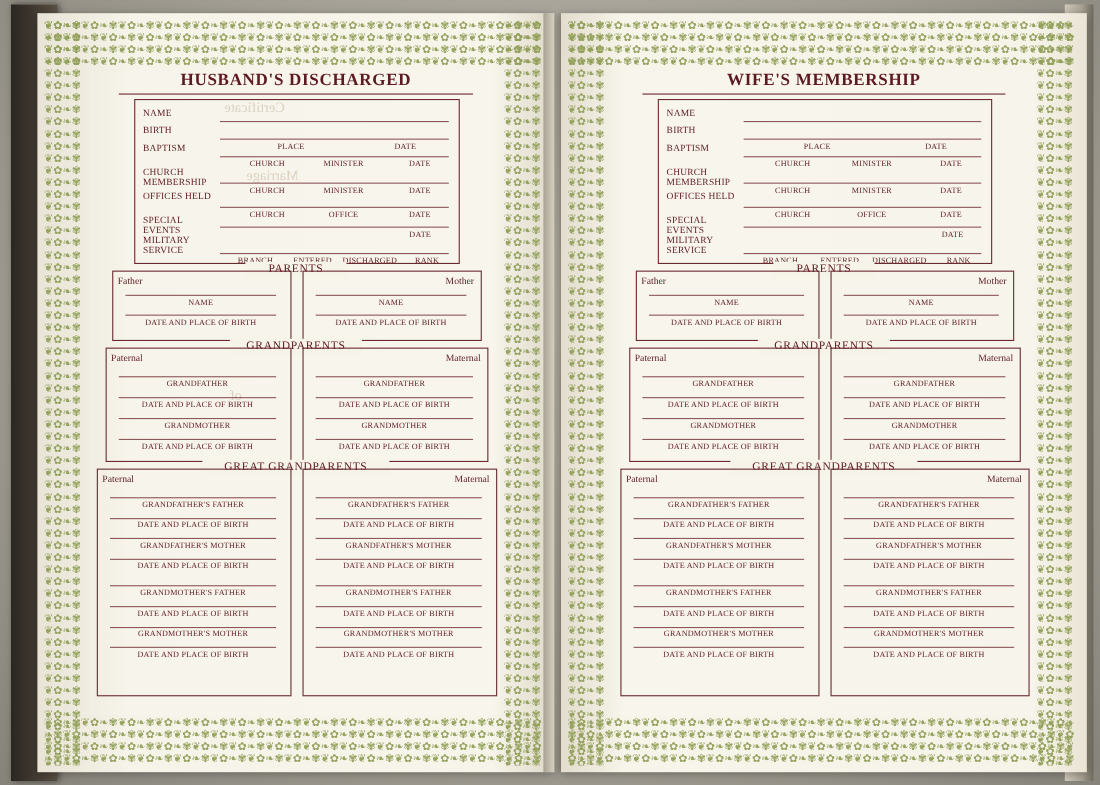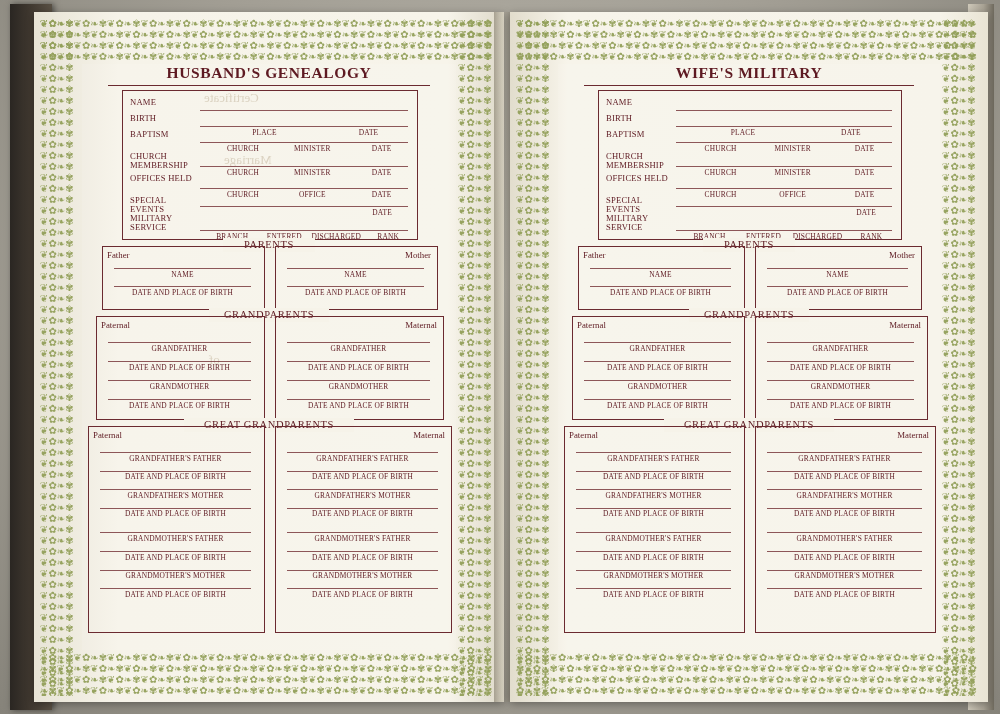--- a/index.html
+++ b/index.html
@@ -79,21 +79,21 @@
         <div class="orn-band orn-bottom">❦✿❧✾❦✿❧✾❦✿❧✾❦✿❧✾❦✿❧✾❦✿❧✾❦✿❧✾❦✿❧✾❦✿❧✾❦✿❧✾❦✿❧✾❦✿❧✾❦✿❧✾❦✿❧✾❦✿❧✾❦✿❧✾❦✿❧✾❦✿❧✾❦✿❧✾❦✿❧✾❦✿❧✾❦✿❧✾❦✿❧✾❦✿❧✾❦✿❧✾❦✿❧✾❦✿❧✾❦✿❧✾❦✿❧✾❦✿❧✾❦✿❧✾❦✿❧✾❦✿❧✾❦✿❧✾❦✿❧✾❦✿❧✾❦✿❧✾❦✿❧✾❦✿❧✾❦✿❧✾❦✿❧✾❦✿❧✾❦✿❧✾❦✿❧✾❦✿❧✾❦✿❧✾❦✿❧✾❦✿❧✾❦✿❧✾❦✿❧✾❦✿❧✾❦✿❧✾❦✿❧✾❦✿❧✾❦✿❧✾❦✿❧✾❦✿❧✾❦✿❧✾❦✿❧✾❦✿❧✾❦✿❧✾❦✿❧✾❦✿❧✾❦✿❧✾❦✿❧✾❦✿❧✾❦✿❧✾❦✿❧✾❦✿❧✾❦✿❧✾❦✿❧✾❦✿❧✾❦✿❧✾❦✿❧✾❦✿❧✾❦✿❧✾❦✿❧✾❦✿❧✾❦✿❧✾❦✿❧✾❦✿❧✾❦✿❧✾❦✿❧✾❦✿❧✾❦✿❧✾❦✿❧✾❦✿❧✾❦✿❧✾❦✿❧✾❦✿❧✾❦✿❧✾❦✿❧✾❦✿❧✾❦✿❧✾❦✿❧✾❦✿❧✾❦✿❧✾❦✿❧✾❦✿❧✾❦✿❧✾❦✿❧✾❦✿❧✾❦✿❧✾❦✿❧✾❦✿❧✾❦✿❧✾❦✿❧✾❦✿❧✾❦✿❧✾❦✿❧✾❦✿❧✾❦✿❧✾❦✿❧✾❦✿❧✾❦✿❧✾❦✿❧✾❦✿❧✾❦✿❧✾❦✿❧✾❦✿❧✾❦✿❧✾❦✿❧✾❦✿❧✾❦✿❧✾❦✿❧✾❦✿❧✾❦✿❧✾❦✿❧✾❦✿❧✾❦✿❧✾❦✿❧✾❦✿❧✾❦✿❧✾❦✿❧✾❦✿❧✾❦✿❧✾❦✿❧✾❦✿❧✾❦✿❧✾❦✿❧✾❦✿❧✾❦✿❧✾❦✿❧✾❦✿❧✾❦✿❧✾❦✿❧✾❦✿❧✾❦✿❧✾❦✿❧✾❦✿❧✾❦✿❧✾❦✿❧✾❦✿❧✾❦✿❧✾❦✿❧✾❦✿❧✾❦✿❧✾❦✿❧✾❦✿❧✾❦✿❧✾❦✿❧✾❦✿❧✾❦✿❧✾❦✿❧✾❦✿❧✾❦✿❧✾❦✿❧✾❦✿❧✾❦✿❧✾❦✿❧✾❦✿❧✾❦✿❧✾❦✿❧✾❦✿❧✾❦✿❧✾❦✿❧✾❦✿❧✾❦✿❧✾❦✿❧✾❦✿❧✾❦✿❧✾❦✿❧✾❦✿❧✾❦✿❧✾❦✿❧✾❦✿❧✾❦✿❧✾❦✿❧✾❦✿❧✾❦✿❧✾❦✿❧✾❦✿❧✾❦✿❧✾❦✿❧✾❦✿❧✾❦✿❧✾❦✿❧✾❦✿❧✾❦✿❧✾❦✿❧✾❦✿❧✾❦✿❧✾❦✿❧✾❦✿❧✾❦✿❧✾❦✿❧✾❦✿❧✾❦✿❧✾❦✿❧✾❦✿❧✾❦✿❧✾❦✿❧✾❦✿❧✾❦✿❧✾❦✿❧✾❦✿❧✾❦✿❧✾❦✿❧✾❦✿❧✾❦✿❧✾❦✿❧✾❦✿❧✾❦✿❧✾❦✿❧✾❦✿❧✾❦✿❧✾❦✿❧✾❦✿❧✾❦✿❧✾❦✿❧✾❦✿❧✾❦✿❧✾❦✿❧✾❦✿❧✾❦✿❧✾❦✿❧✾❦✿❧✾❦✿❧✾❦✿❧✾❦✿❧✾❦✿❧✾❦✿❧✾❦✿❧✾❦✿❧✾❦✿❧✾❦✿❧✾❦✿❧✾❦✿❧✾❦✿❧✾❦✿❧✾❦✿❧✾❦✿❧✾❦✿❧✾❦✿❧✾❦✿❧✾❦✿❧✾❦✿❧✾❦✿❧✾❦✿❧✾❦✿❧✾</div>
         <div class="orn-band orn-left">❦✿❧✾❦✿❧✾❦✿❧✾❦✿❧✾❦✿❧✾❦✿❧✾❦✿❧✾❦✿❧✾❦✿❧✾❦✿❧✾❦✿❧✾❦✿❧✾❦✿❧✾❦✿❧✾❦✿❧✾❦✿❧✾❦✿❧✾❦✿❧✾❦✿❧✾❦✿❧✾❦✿❧✾❦✿❧✾❦✿❧✾❦✿❧✾❦✿❧✾❦✿❧✾❦✿❧✾❦✿❧✾❦✿❧✾❦✿❧✾❦✿❧✾❦✿❧✾❦✿❧✾❦✿❧✾❦✿❧✾❦✿❧✾❦✿❧✾❦✿❧✾❦✿❧✾❦✿❧✾❦✿❧✾❦✿❧✾❦✿❧✾❦✿❧✾❦✿❧✾❦✿❧✾❦✿❧✾❦✿❧✾❦✿❧✾❦✿❧✾❦✿❧✾❦✿❧✾❦✿❧✾❦✿❧✾❦✿❧✾❦✿❧✾❦✿❧✾❦✿❧✾❦✿❧✾❦✿❧✾❦✿❧✾❦✿❧✾❦✿❧✾❦✿❧✾❦✿❧✾❦✿❧✾❦✿❧✾❦✿❧✾❦✿❧✾❦✿❧✾❦✿❧✾❦✿❧✾❦✿❧✾❦✿❧✾❦✿❧✾❦✿❧✾❦✿❧✾❦✿❧✾❦✿❧✾❦✿❧✾❦✿❧✾❦✿❧✾❦✿❧✾❦✿❧✾❦✿❧✾❦✿❧✾❦✿❧✾❦✿❧✾❦✿❧✾❦✿❧✾❦✿❧✾❦✿❧✾❦✿❧✾❦✿❧✾❦✿❧✾❦✿❧✾❦✿❧✾❦✿❧✾❦✿❧✾❦✿❧✾❦✿❧✾❦✿❧✾❦✿❧✾❦✿❧✾❦✿❧✾❦✿❧✾❦✿❧✾❦✿❧✾❦✿❧✾❦✿❧✾❦✿❧✾❦✿❧✾❦✿❧✾❦✿❧✾❦✿❧✾❦✿❧✾❦✿❧✾❦✿❧✾❦✿❧✾❦✿❧✾❦✿❧✾❦✿❧✾❦✿❧✾❦✿❧✾❦✿❧✾❦✿❧✾❦✿❧✾❦✿❧✾❦✿❧✾❦✿❧✾❦✿❧✾❦✿❧✾❦✿❧✾❦✿❧✾❦✿❧✾❦✿❧✾❦✿❧✾❦✿❧✾❦✿❧✾❦✿❧✾❦✿❧✾❦✿❧✾❦✿❧✾❦✿❧✾❦✿❧✾❦✿❧✾❦✿❧✾❦✿❧✾❦✿❧✾❦✿❧✾❦✿❧✾❦✿❧✾❦✿❧✾❦✿❧✾❦✿❧✾❦✿❧✾❦✿❧✾❦✿❧✾❦✿❧✾❦✿❧✾❦✿❧✾❦✿❧✾❦✿❧✾❦✿❧✾❦✿❧✾❦✿❧✾❦✿❧✾❦✿❧✾❦✿❧✾❦✿❧✾❦✿❧✾❦✿❧✾❦✿❧✾❦✿❧✾❦✿❧✾❦✿❧✾❦✿❧✾❦✿❧✾❦✿❧✾❦✿❧✾❦✿❧✾❦✿❧✾❦✿❧✾❦✿❧✾❦✿❧✾❦✿❧✾❦✿❧✾❦✿❧✾❦✿❧✾❦✿❧✾❦✿❧✾❦✿❧✾❦✿❧✾❦✿❧✾❦✿❧✾❦✿❧✾❦✿❧✾❦✿❧✾❦✿❧✾❦✿❧✾❦✿❧✾❦✿❧✾❦✿❧✾❦✿❧✾❦✿❧✾❦✿❧✾❦✿❧✾❦✿❧✾❦✿❧✾❦✿❧✾❦✿❧✾❦✿❧✾❦✿❧✾❦✿❧✾❦✿❧✾❦✿❧✾❦✿❧✾❦✿❧✾❦✿❧✾❦✿❧✾❦✿❧✾❦✿❧✾❦✿❧✾❦✿❧✾❦✿❧✾❦✿❧✾❦✿❧✾❦✿❧✾❦✿❧✾❦✿❧✾❦✿❧✾❦✿❧✾❦✿❧✾❦✿❧✾❦✿❧✾❦✿❧✾❦✿❧✾❦✿❧✾❦✿❧✾❦✿❧✾❦✿❧✾❦✿❧✾❦✿❧✾❦✿❧✾❦✿❧✾❦✿❧✾❦✿❧✾❦✿❧✾❦✿❧✾❦✿❧✾❦✿❧✾❦✿❧✾❦✿❧✾❦✿❧✾❦✿❧✾❦✿❧✾❦✿❧✾❦✿❧✾❦✿❧✾❦✿❧✾</div>
         <div class="orn-band orn-right">❦✿❧✾❦✿❧✾❦✿❧✾❦✿❧✾❦✿❧✾❦✿❧✾❦✿❧✾❦✿❧✾❦✿❧✾❦✿❧✾❦✿❧✾❦✿❧✾❦✿❧✾❦✿❧✾❦✿❧✾❦✿❧✾❦✿❧✾❦✿❧✾❦✿❧✾❦✿❧✾❦✿❧✾❦✿❧✾❦✿❧✾❦✿❧✾❦✿❧✾❦✿❧✾❦✿❧✾❦✿❧✾❦✿❧✾❦✿❧✾❦✿❧✾❦✿❧✾❦✿❧✾❦✿❧✾❦✿❧✾❦✿❧✾❦✿❧✾❦✿❧✾❦✿❧✾❦✿❧✾❦✿❧✾❦✿❧✾❦✿❧✾❦✿❧✾❦✿❧✾❦✿❧✾❦✿❧✾❦✿❧✾❦✿❧✾❦✿❧✾❦✿❧✾❦✿❧✾❦✿❧✾❦✿❧✾❦✿❧✾❦✿❧✾❦✿❧✾❦✿❧✾❦✿❧✾❦✿❧✾❦✿❧✾❦✿❧✾❦✿❧✾❦✿❧✾❦✿❧✾❦✿❧✾❦✿❧✾❦✿❧✾❦✿❧✾❦✿❧✾❦✿❧✾❦✿❧✾❦✿❧✾❦✿❧✾❦✿❧✾❦✿❧✾❦✿❧✾❦✿❧✾❦✿❧✾❦✿❧✾❦✿❧✾❦✿❧✾❦✿❧✾❦✿❧✾❦✿❧✾❦✿❧✾❦✿❧✾❦✿❧✾❦✿❧✾❦✿❧✾❦✿❧✾❦✿❧✾❦✿❧✾❦✿❧✾❦✿❧✾❦✿❧✾❦✿❧✾❦✿❧✾❦✿❧✾❦✿❧✾❦✿❧✾❦✿❧✾❦✿❧✾❦✿❧✾❦✿❧✾❦✿❧✾❦✿❧✾❦✿❧✾❦✿❧✾❦✿❧✾❦✿❧✾❦✿❧✾❦✿❧✾❦✿❧✾❦✿❧✾❦✿❧✾❦✿❧✾❦✿❧✾❦✿❧✾❦✿❧✾❦✿❧✾❦✿❧✾❦✿❧✾❦✿❧✾❦✿❧✾❦✿❧✾❦✿❧✾❦✿❧✾❦✿❧✾❦✿❧✾❦✿❧✾❦✿❧✾❦✿❧✾❦✿❧✾❦✿❧✾❦✿❧✾❦✿❧✾❦✿❧✾❦✿❧✾❦✿❧✾❦✿❧✾❦✿❧✾❦✿❧✾❦✿❧✾❦✿❧✾❦✿❧✾❦✿❧✾❦✿❧✾❦✿❧✾❦✿❧✾❦✿❧✾❦✿❧✾❦✿❧✾❦✿❧✾❦✿❧✾❦✿❧✾❦✿❧✾❦✿❧✾❦✿❧✾❦✿❧✾❦✿❧✾❦✿❧✾❦✿❧✾❦✿❧✾❦✿❧✾❦✿❧✾❦✿❧✾❦✿❧✾❦✿❧✾❦✿❧✾❦✿❧✾❦✿❧✾❦✿❧✾❦✿❧✾❦✿❧✾❦✿❧✾❦✿❧✾❦✿❧✾❦✿❧✾❦✿❧✾❦✿❧✾❦✿❧✾❦✿❧✾❦✿❧✾❦✿❧✾❦✿❧✾❦✿❧✾❦✿❧✾❦✿❧✾❦✿❧✾❦✿❧✾❦✿❧✾❦✿❧✾❦✿❧✾❦✿❧✾❦✿❧✾❦✿❧✾❦✿❧✾❦✿❧✾❦✿❧✾❦✿❧✾❦✿❧✾❦✿❧✾❦✿❧✾❦✿❧✾❦✿❧✾❦✿❧✾❦✿❧✾❦✿❧✾❦✿❧✾❦✿❧✾❦✿❧✾❦✿❧✾❦✿❧✾❦✿❧✾❦✿❧✾❦✿❧✾❦✿❧✾❦✿❧✾❦✿❧✾❦✿❧✾❦✿❧✾❦✿❧✾❦✿❧✾❦✿❧✾❦✿❧✾❦✿❧✾❦✿❧✾❦✿❧✾❦✿❧✾❦✿❧✾❦✿❧✾❦✿❧✾❦✿❧✾❦✿❧✾❦✿❧✾❦✿❧✾❦✿❧✾❦✿❧✾❦✿❧✾❦✿❧✾❦✿❧✾❦✿❧✾❦✿❧✾❦✿❧✾❦✿❧✾❦✿❧✾❦✿❧✾❦✿❧✾❦✿❧✾❦✿❧✾❦✿❧✾❦✿❧✾❦✿❧✾❦✿❧✾❦✿❧✾❦✿❧✾❦✿❧✾❦✿❧✾❦✿❧✾</div>
       </div>
 
       <div class="bleed" style="left:170px;top:78px;">Certificate</div>
       <div class="bleed" style="left:190px;top:140px;">Marriage</div>
       <div class="bleed" style="left:175px;top:340px;">of</div>
 
       <div class="sheet">
-        <h1 class="title">HUSBAND'S GENEALOGY</h1>
+        <h1 class="title">HUSBAND'S DISCHARGED</h1>
         <div class="title-rule"></div>
         <div id="form-left">
             <div class="frm" style="left:40px;top:26px;width:294px;height:148px;"></div>
             <div class="lbl big" style="left:48px;top:34px;width:70px;line-height:9px;white-space:normal;">NAME</div>
             <div class="line" style="left:118px;top:46px;width:208px;"></div>
             <div class="lbl big" style="left:48px;top:50px;width:70px;line-height:9px;white-space:normal;">BIRTH</div>
             <div class="line" style="left:118px;top:62px;width:208px;"></div>
             <div class="lbl c" style="left:182.48000000000002px;top:63.5px;">PLACE</div>
             <div class="lbl c" style="left:286.48px;top:63.5px;">DATE</div>
             <div class="lbl big" style="left:48px;top:66px;width:70px;line-height:9px;white-space:normal;">BAPTISM</div>
@@ -202,21 +202,21 @@
 
     <div class="page right">
       <div class="ornament">
         <div class="orn-band orn-top">❦✿❧✾❦✿❧✾❦✿❧✾❦✿❧✾❦✿❧✾❦✿❧✾❦✿❧✾❦✿❧✾❦✿❧✾❦✿❧✾❦✿❧✾❦✿❧✾❦✿❧✾❦✿❧✾❦✿❧✾❦✿❧✾❦✿❧✾❦✿❧✾❦✿❧✾❦✿❧✾❦✿❧✾❦✿❧✾❦✿❧✾❦✿❧✾❦✿❧✾❦✿❧✾❦✿❧✾❦✿❧✾❦✿❧✾❦✿❧✾❦✿❧✾❦✿❧✾❦✿❧✾❦✿❧✾❦✿❧✾❦✿❧✾❦✿❧✾❦✿❧✾❦✿❧✾❦✿❧✾❦✿❧✾❦✿❧✾❦✿❧✾❦✿❧✾❦✿❧✾❦✿❧✾❦✿❧✾❦✿❧✾❦✿❧✾❦✿❧✾❦✿❧✾❦✿❧✾❦✿❧✾❦✿❧✾❦✿❧✾❦✿❧✾❦✿❧✾❦✿❧✾❦✿❧✾❦✿❧✾❦✿❧✾❦✿❧✾❦✿❧✾❦✿❧✾❦✿❧✾❦✿❧✾❦✿❧✾❦✿❧✾❦✿❧✾❦✿❧✾❦✿❧✾❦✿❧✾❦✿❧✾❦✿❧✾❦✿❧✾❦✿❧✾❦✿❧✾❦✿❧✾❦✿❧✾❦✿❧✾❦✿❧✾❦✿❧✾❦✿❧✾❦✿❧✾❦✿❧✾❦✿❧✾❦✿❧✾❦✿❧✾❦✿❧✾❦✿❧✾❦✿❧✾❦✿❧✾❦✿❧✾❦✿❧✾❦✿❧✾❦✿❧✾❦✿❧✾❦✿❧✾❦✿❧✾❦✿❧✾❦✿❧✾❦✿❧✾❦✿❧✾❦✿❧✾❦✿❧✾❦✿❧✾❦✿❧✾❦✿❧✾❦✿❧✾❦✿❧✾❦✿❧✾❦✿❧✾❦✿❧✾❦✿❧✾❦✿❧✾❦✿❧✾❦✿❧✾❦✿❧✾❦✿❧✾❦✿❧✾❦✿❧✾❦✿❧✾❦✿❧✾❦✿❧✾❦✿❧✾❦✿❧✾❦✿❧✾❦✿❧✾❦✿❧✾❦✿❧✾❦✿❧✾❦✿❧✾❦✿❧✾❦✿❧✾❦✿❧✾❦✿❧✾❦✿❧✾❦✿❧✾❦✿❧✾❦✿❧✾❦✿❧✾❦✿❧✾❦✿❧✾❦✿❧✾❦✿❧✾❦✿❧✾❦✿❧✾❦✿❧✾❦✿❧✾❦✿❧✾❦✿❧✾❦✿❧✾❦✿❧✾❦✿❧✾❦✿❧✾❦✿❧✾❦✿❧✾❦✿❧✾❦✿❧✾❦✿❧✾❦✿❧✾❦✿❧✾❦✿❧✾❦✿❧✾❦✿❧✾❦✿❧✾❦✿❧✾❦✿❧✾❦✿❧✾❦✿❧✾❦✿❧✾❦✿❧✾❦✿❧✾❦✿❧✾❦✿❧✾❦✿❧✾❦✿❧✾❦✿❧✾❦✿❧✾❦✿❧✾❦✿❧✾❦✿❧✾❦✿❧✾❦✿❧✾❦✿❧✾❦✿❧✾❦✿❧✾❦✿❧✾❦✿❧✾❦✿❧✾❦✿❧✾❦✿❧✾❦✿❧✾❦✿❧✾❦✿❧✾❦✿❧✾❦✿❧✾❦✿❧✾❦✿❧✾❦✿❧✾❦✿❧✾❦✿❧✾❦✿❧✾❦✿❧✾❦✿❧✾❦✿❧✾❦✿❧✾❦✿❧✾❦✿❧✾❦✿❧✾❦✿❧✾❦✿❧✾❦✿❧✾❦✿❧✾❦✿❧✾❦✿❧✾❦✿❧✾❦✿❧✾❦✿❧✾❦✿❧✾❦✿❧✾❦✿❧✾❦✿❧✾❦✿❧✾❦✿❧✾❦✿❧✾❦✿❧✾❦✿❧✾❦✿❧✾❦✿❧✾❦✿❧✾❦✿❧✾❦✿❧✾❦✿❧✾❦✿❧✾❦✿❧✾❦✿❧✾❦✿❧✾❦✿❧✾❦✿❧✾❦✿❧✾❦✿❧✾❦✿❧✾❦✿❧✾❦✿❧✾❦✿❧✾❦✿❧✾❦✿❧✾❦✿❧✾❦✿❧✾❦✿❧✾❦✿❧✾❦✿❧✾❦✿❧✾❦✿❧✾❦✿❧✾❦✿❧✾❦✿❧✾❦✿❧✾❦✿❧✾</div>
         <div class="orn-band orn-bottom">❦✿❧✾❦✿❧✾❦✿❧✾❦✿❧✾❦✿❧✾❦✿❧✾❦✿❧✾❦✿❧✾❦✿❧✾❦✿❧✾❦✿❧✾❦✿❧✾❦✿❧✾❦✿❧✾❦✿❧✾❦✿❧✾❦✿❧✾❦✿❧✾❦✿❧✾❦✿❧✾❦✿❧✾❦✿❧✾❦✿❧✾❦✿❧✾❦✿❧✾❦✿❧✾❦✿❧✾❦✿❧✾❦✿❧✾❦✿❧✾❦✿❧✾❦✿❧✾❦✿❧✾❦✿❧✾❦✿❧✾❦✿❧✾❦✿❧✾❦✿❧✾❦✿❧✾❦✿❧✾❦✿❧✾❦✿❧✾❦✿❧✾❦✿❧✾❦✿❧✾❦✿❧✾❦✿❧✾❦✿❧✾❦✿❧✾❦✿❧✾❦✿❧✾❦✿❧✾❦✿❧✾❦✿❧✾❦✿❧✾❦✿❧✾❦✿❧✾❦✿❧✾❦✿❧✾❦✿❧✾❦✿❧✾❦✿❧✾❦✿❧✾❦✿❧✾❦✿❧✾❦✿❧✾❦✿❧✾❦✿❧✾❦✿❧✾❦✿❧✾❦✿❧✾❦✿❧✾❦✿❧✾❦✿❧✾❦✿❧✾❦✿❧✾❦✿❧✾❦✿❧✾❦✿❧✾❦✿❧✾❦✿❧✾❦✿❧✾❦✿❧✾❦✿❧✾❦✿❧✾❦✿❧✾❦✿❧✾❦✿❧✾❦✿❧✾❦✿❧✾❦✿❧✾❦✿❧✾❦✿❧✾❦✿❧✾❦✿❧✾❦✿❧✾❦✿❧✾❦✿❧✾❦✿❧✾❦✿❧✾❦✿❧✾❦✿❧✾❦✿❧✾❦✿❧✾❦✿❧✾❦✿❧✾❦✿❧✾❦✿❧✾❦✿❧✾❦✿❧✾❦✿❧✾❦✿❧✾❦✿❧✾❦✿❧✾❦✿❧✾❦✿❧✾❦✿❧✾❦✿❧✾❦✿❧✾❦✿❧✾❦✿❧✾❦✿❧✾❦✿❧✾❦✿❧✾❦✿❧✾❦✿❧✾❦✿❧✾❦✿❧✾❦✿❧✾❦✿❧✾❦✿❧✾❦✿❧✾❦✿❧✾❦✿❧✾❦✿❧✾❦✿❧✾❦✿❧✾❦✿❧✾❦✿❧✾❦✿❧✾❦✿❧✾❦✿❧✾❦✿❧✾❦✿❧✾❦✿❧✾❦✿❧✾❦✿❧✾❦✿❧✾❦✿❧✾❦✿❧✾❦✿❧✾❦✿❧✾❦✿❧✾❦✿❧✾❦✿❧✾❦✿❧✾❦✿❧✾❦✿❧✾❦✿❧✾❦✿❧✾❦✿❧✾❦✿❧✾❦✿❧✾❦✿❧✾❦✿❧✾❦✿❧✾❦✿❧✾❦✿❧✾❦✿❧✾❦✿❧✾❦✿❧✾❦✿❧✾❦✿❧✾❦✿❧✾❦✿❧✾❦✿❧✾❦✿❧✾❦✿❧✾❦✿❧✾❦✿❧✾❦✿❧✾❦✿❧✾❦✿❧✾❦✿❧✾❦✿❧✾❦✿❧✾❦✿❧✾❦✿❧✾❦✿❧✾❦✿❧✾❦✿❧✾❦✿❧✾❦✿❧✾❦✿❧✾❦✿❧✾❦✿❧✾❦✿❧✾❦✿❧✾❦✿❧✾❦✿❧✾❦✿❧✾❦✿❧✾❦✿❧✾❦✿❧✾❦✿❧✾❦✿❧✾❦✿❧✾❦✿❧✾❦✿❧✾❦✿❧✾❦✿❧✾❦✿❧✾❦✿❧✾❦✿❧✾❦✿❧✾❦✿❧✾❦✿❧✾❦✿❧✾❦✿❧✾❦✿❧✾❦✿❧✾❦✿❧✾❦✿❧✾❦✿❧✾❦✿❧✾❦✿❧✾❦✿❧✾❦✿❧✾❦✿❧✾❦✿❧✾❦✿❧✾❦✿❧✾❦✿❧✾❦✿❧✾❦✿❧✾❦✿❧✾❦✿❧✾❦✿❧✾❦✿❧✾❦✿❧✾❦✿❧✾❦✿❧✾❦✿❧✾❦✿❧✾❦✿❧✾❦✿❧✾❦✿❧✾❦✿❧✾❦✿❧✾❦✿❧✾❦✿❧✾❦✿❧✾❦✿❧✾❦✿❧✾❦✿❧✾❦✿❧✾❦✿❧✾❦✿❧✾❦✿❧✾❦✿❧✾</div>
         <div class="orn-band orn-left">❦✿❧✾❦✿❧✾❦✿❧✾❦✿❧✾❦✿❧✾❦✿❧✾❦✿❧✾❦✿❧✾❦✿❧✾❦✿❧✾❦✿❧✾❦✿❧✾❦✿❧✾❦✿❧✾❦✿❧✾❦✿❧✾❦✿❧✾❦✿❧✾❦✿❧✾❦✿❧✾❦✿❧✾❦✿❧✾❦✿❧✾❦✿❧✾❦✿❧✾❦✿❧✾❦✿❧✾❦✿❧✾❦✿❧✾❦✿❧✾❦✿❧✾❦✿❧✾❦✿❧✾❦✿❧✾❦✿❧✾❦✿❧✾❦✿❧✾❦✿❧✾❦✿❧✾❦✿❧✾❦✿❧✾❦✿❧✾❦✿❧✾❦✿❧✾❦✿❧✾❦✿❧✾❦✿❧✾❦✿❧✾❦✿❧✾❦✿❧✾❦✿❧✾❦✿❧✾❦✿❧✾❦✿❧✾❦✿❧✾❦✿❧✾❦✿❧✾❦✿❧✾❦✿❧✾❦✿❧✾❦✿❧✾❦✿❧✾❦✿❧✾❦✿❧✾❦✿❧✾❦✿❧✾❦✿❧✾❦✿❧✾❦✿❧✾❦✿❧✾❦✿❧✾❦✿❧✾❦✿❧✾❦✿❧✾❦✿❧✾❦✿❧✾❦✿❧✾❦✿❧✾❦✿❧✾❦✿❧✾❦✿❧✾❦✿❧✾❦✿❧✾❦✿❧✾❦✿❧✾❦✿❧✾❦✿❧✾❦✿❧✾❦✿❧✾❦✿❧✾❦✿❧✾❦✿❧✾❦✿❧✾❦✿❧✾❦✿❧✾❦✿❧✾❦✿❧✾❦✿❧✾❦✿❧✾❦✿❧✾❦✿❧✾❦✿❧✾❦✿❧✾❦✿❧✾❦✿❧✾❦✿❧✾❦✿❧✾❦✿❧✾❦✿❧✾❦✿❧✾❦✿❧✾❦✿❧✾❦✿❧✾❦✿❧✾❦✿❧✾❦✿❧✾❦✿❧✾❦✿❧✾❦✿❧✾❦✿❧✾❦✿❧✾❦✿❧✾❦✿❧✾❦✿❧✾❦✿❧✾❦✿❧✾❦✿❧✾❦✿❧✾❦✿❧✾❦✿❧✾❦✿❧✾❦✿❧✾❦✿❧✾❦✿❧✾❦✿❧✾❦✿❧✾❦✿❧✾❦✿❧✾❦✿❧✾❦✿❧✾❦✿❧✾❦✿❧✾❦✿❧✾❦✿❧✾❦✿❧✾❦✿❧✾❦✿❧✾❦✿❧✾❦✿❧✾❦✿❧✾❦✿❧✾❦✿❧✾❦✿❧✾❦✿❧✾❦✿❧✾❦✿❧✾❦✿❧✾❦✿❧✾❦✿❧✾❦✿❧✾❦✿❧✾❦✿❧✾❦✿❧✾❦✿❧✾❦✿❧✾❦✿❧✾❦✿❧✾❦✿❧✾❦✿❧✾❦✿❧✾❦✿❧✾❦✿❧✾❦✿❧✾❦✿❧✾❦✿❧✾❦✿❧✾❦✿❧✾❦✿❧✾❦✿❧✾❦✿❧✾❦✿❧✾❦✿❧✾❦✿❧✾❦✿❧✾❦✿❧✾❦✿❧✾❦✿❧✾❦✿❧✾❦✿❧✾❦✿❧✾❦✿❧✾❦✿❧✾❦✿❧✾❦✿❧✾❦✿❧✾❦✿❧✾❦✿❧✾❦✿❧✾❦✿❧✾❦✿❧✾❦✿❧✾❦✿❧✾❦✿❧✾❦✿❧✾❦✿❧✾❦✿❧✾❦✿❧✾❦✿❧✾❦✿❧✾❦✿❧✾❦✿❧✾❦✿❧✾❦✿❧✾❦✿❧✾❦✿❧✾❦✿❧✾❦✿❧✾❦✿❧✾❦✿❧✾❦✿❧✾❦✿❧✾❦✿❧✾❦✿❧✾❦✿❧✾❦✿❧✾❦✿❧✾❦✿❧✾❦✿❧✾❦✿❧✾❦✿❧✾❦✿❧✾❦✿❧✾❦✿❧✾❦✿❧✾❦✿❧✾❦✿❧✾❦✿❧✾❦✿❧✾❦✿❧✾❦✿❧✾❦✿❧✾❦✿❧✾❦✿❧✾❦✿❧✾❦✿❧✾❦✿❧✾❦✿❧✾❦✿❧✾❦✿❧✾❦✿❧✾❦✿❧✾❦✿❧✾❦✿❧✾❦✿❧✾❦✿❧✾❦✿❧✾❦✿❧✾❦✿❧✾❦✿❧✾❦✿❧✾</div>
         <div class="orn-band orn-right">❦✿❧✾❦✿❧✾❦✿❧✾❦✿❧✾❦✿❧✾❦✿❧✾❦✿❧✾❦✿❧✾❦✿❧✾❦✿❧✾❦✿❧✾❦✿❧✾❦✿❧✾❦✿❧✾❦✿❧✾❦✿❧✾❦✿❧✾❦✿❧✾❦✿❧✾❦✿❧✾❦✿❧✾❦✿❧✾❦✿❧✾❦✿❧✾❦✿❧✾❦✿❧✾❦✿❧✾❦✿❧✾❦✿❧✾❦✿❧✾❦✿❧✾❦✿❧✾❦✿❧✾❦✿❧✾❦✿❧✾❦✿❧✾❦✿❧✾❦✿❧✾❦✿❧✾❦✿❧✾❦✿❧✾❦✿❧✾❦✿❧✾❦✿❧✾❦✿❧✾❦✿❧✾❦✿❧✾❦✿❧✾❦✿❧✾❦✿❧✾❦✿❧✾❦✿❧✾❦✿❧✾❦✿❧✾❦✿❧✾❦✿❧✾❦✿❧✾❦✿❧✾❦✿❧✾❦✿❧✾❦✿❧✾❦✿❧✾❦✿❧✾❦✿❧✾❦✿❧✾❦✿❧✾❦✿❧✾❦✿❧✾❦✿❧✾❦✿❧✾❦✿❧✾❦✿❧✾❦✿❧✾❦✿❧✾❦✿❧✾❦✿❧✾❦✿❧✾❦✿❧✾❦✿❧✾❦✿❧✾❦✿❧✾❦✿❧✾❦✿❧✾❦✿❧✾❦✿❧✾❦✿❧✾❦✿❧✾❦✿❧✾❦✿❧✾❦✿❧✾❦✿❧✾❦✿❧✾❦✿❧✾❦✿❧✾❦✿❧✾❦✿❧✾❦✿❧✾❦✿❧✾❦✿❧✾❦✿❧✾❦✿❧✾❦✿❧✾❦✿❧✾❦✿❧✾❦✿❧✾❦✿❧✾❦✿❧✾❦✿❧✾❦✿❧✾❦✿❧✾❦✿❧✾❦✿❧✾❦✿❧✾❦✿❧✾❦✿❧✾❦✿❧✾❦✿❧✾❦✿❧✾❦✿❧✾❦✿❧✾❦✿❧✾❦✿❧✾❦✿❧✾❦✿❧✾❦✿❧✾❦✿❧✾❦✿❧✾❦✿❧✾❦✿❧✾❦✿❧✾❦✿❧✾❦✿❧✾❦✿❧✾❦✿❧✾❦✿❧✾❦✿❧✾❦✿❧✾❦✿❧✾❦✿❧✾❦✿❧✾❦✿❧✾❦✿❧✾❦✿❧✾❦✿❧✾❦✿❧✾❦✿❧✾❦✿❧✾❦✿❧✾❦✿❧✾❦✿❧✾❦✿❧✾❦✿❧✾❦✿❧✾❦✿❧✾❦✿❧✾❦✿❧✾❦✿❧✾❦✿❧✾❦✿❧✾❦✿❧✾❦✿❧✾❦✿❧✾❦✿❧✾❦✿❧✾❦✿❧✾❦✿❧✾❦✿❧✾❦✿❧✾❦✿❧✾❦✿❧✾❦✿❧✾❦✿❧✾❦✿❧✾❦✿❧✾❦✿❧✾❦✿❧✾❦✿❧✾❦✿❧✾❦✿❧✾❦✿❧✾❦✿❧✾❦✿❧✾❦✿❧✾❦✿❧✾❦✿❧✾❦✿❧✾❦✿❧✾❦✿❧✾❦✿❧✾❦✿❧✾❦✿❧✾❦✿❧✾❦✿❧✾❦✿❧✾❦✿❧✾❦✿❧✾❦✿❧✾❦✿❧✾❦✿❧✾❦✿❧✾❦✿❧✾❦✿❧✾❦✿❧✾❦✿❧✾❦✿❧✾❦✿❧✾❦✿❧✾❦✿❧✾❦✿❧✾❦✿❧✾❦✿❧✾❦✿❧✾❦✿❧✾❦✿❧✾❦✿❧✾❦✿❧✾❦✿❧✾❦✿❧✾❦✿❧✾❦✿❧✾❦✿❧✾❦✿❧✾❦✿❧✾❦✿❧✾❦✿❧✾❦✿❧✾❦✿❧✾❦✿❧✾❦✿❧✾❦✿❧✾❦✿❧✾❦✿❧✾❦✿❧✾❦✿❧✾❦✿❧✾❦✿❧✾❦✿❧✾❦✿❧✾❦✿❧✾❦✿❧✾❦✿❧✾❦✿❧✾❦✿❧✾❦✿❧✾❦✿❧✾❦✿❧✾❦✿❧✾❦✿❧✾❦✿❧✾❦✿❧✾❦✿❧✾❦✿❧✾❦✿❧✾❦✿❧✾❦✿❧✾❦✿❧✾❦✿❧✾❦✿❧✾❦✿❧✾❦✿❧✾</div>
       </div>
 
       <div class="sheet">
-        <h1 class="title">WIFE'S MILITARY</h1>
+        <h1 class="title">WIFE'S MEMBERSHIP</h1>
         <div class="title-rule"></div>
         <div id="form-right">
             <div class="frm" style="left:40px;top:26px;width:302px;height:148px;"></div>
             <div class="lbl big" style="left:48px;top:34px;width:70px;line-height:9px;white-space:normal;">NAME</div>
             <div class="line" style="left:118px;top:46px;width:216px;"></div>
             <div class="lbl big" style="left:48px;top:50px;width:70px;line-height:9px;white-space:normal;">BIRTH</div>
             <div class="line" style="left:118px;top:62px;width:216px;"></div>
             <div class="lbl c" style="left:184.95999999999998px;top:63.5px;">PLACE</div>
             <div class="lbl c" style="left:292.96000000000004px;top:63.5px;">DATE</div>
             <div class="lbl big" style="left:48px;top:66px;width:70px;line-height:9px;white-space:normal;">BAPTISM</div>

